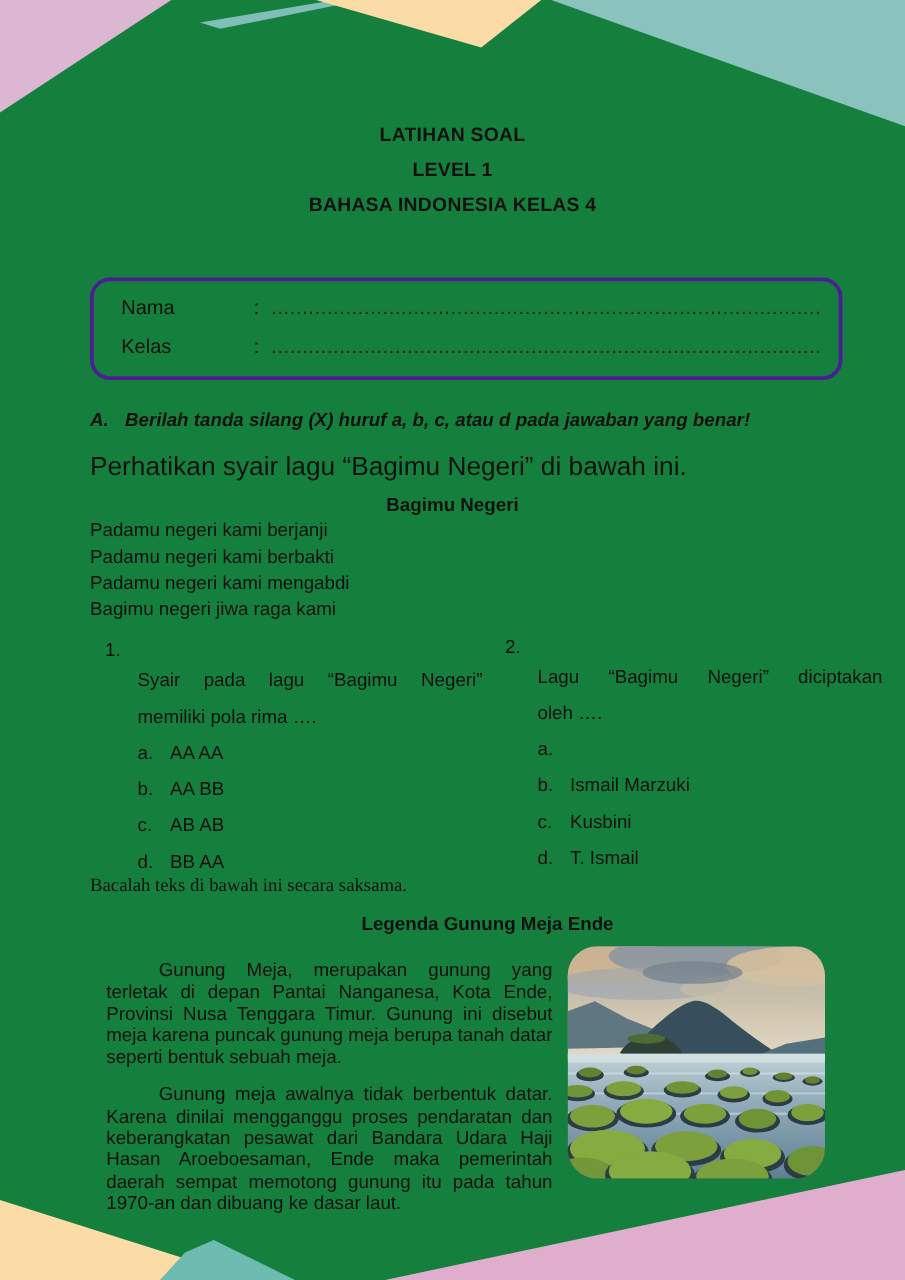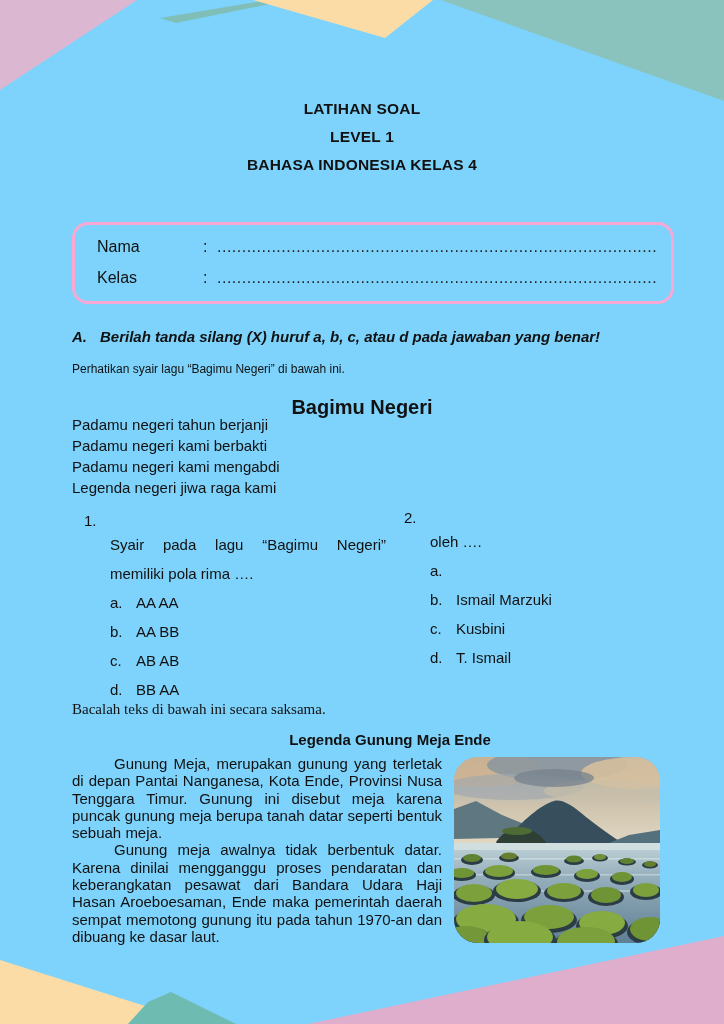--- a/index.html
+++ b/index.html
@@ -1,48 +1,48 @@
 <!DOCTYPE html>
 <html><head>
 <meta charset="utf-8">
 <style>
   html,body{margin:0;padding:0;background:#ffffff;}
   .page{
-    position:relative;width:724px;height:1024px;overflow:hidden;background:#7dd3fc;
+    position:relative;width:724px;height:1024px;overflow:hidden;background:#15803d;
     font-family:"Liberation Sans", sans-serif;color:#111;
   }
   .deco{position:absolute;left:0;top:0;width:724px;height:1024px;pointer-events:none;}
   .abs{position:absolute;}
   .title-block{top:95px;left:0;width:724px;text-align:center;font-weight:bold;
     font-size:15.5px;line-height:28px;letter-spacing:.2px;}
   .idbox{
-    left:72px;top:222px;width:560px;height:70px;border:3px solid #f9a8d4;border-radius:16px;
+    left:72px;top:222px;width:560px;height:70px;border:3px solid #4c1d95;border-radius:16px;
     padding:6px 14px 0 22px;font-size:16px;
   }
   .idrow{display:flex;line-height:31px;white-space:nowrap;overflow:hidden;}
   .idrow .lbl{width:106px;flex:0 0 auto;}
   .idrow .colon{width:14px;flex:0 0 auto;}
   .idrow .dots{flex:1 1 auto;overflow:hidden;letter-spacing:.5px;color:#222;}
   .secA{left:72px;top:328px;width:580px;display:flex;font-weight:bold;font-style:italic;font-size:15px;}
   .secA .num{width:28px;flex:0 0 auto;}
-  .intro{left:72px;top:362px;font-size:12px;}
-  .poem-title{left:0;top:396px;width:724px;text-align:center;font-weight:bold;font-size:20px;}
+  .intro{left:72px;top:362px;font-size:21px;}
+  .poem-title{left:0;top:396px;width:724px;text-align:center;font-weight:bold;font-size:15px;}
   .poem{left:72px;top:414px;font-size:15px;line-height:21px;}
   .question{width:302px;display:flex;font-size:15px;line-height:29px;}
   .q1{left:84px;top:506px;}
   .q2{left:404px;top:503px;}
   .question .qnum{width:26px;flex:0 0 auto;}
   .question .qbody{flex:1 1 auto;margin-top:24px;}
   .qline1{display:block;text-align:justify;text-align-last:justify;}
   .opt{display:flex;}
   .opt .letter{width:26px;flex:0 0 auto;}
   .read-instr{left:72px;top:701px;font-size:15px;font-family:Liberation Serif, serif;}
   .read-title{left:0;top:731px;width:724px;text-align:center;font-weight:bold;font-size:15px;padding-left:28px;}
   .read-body{left:72px;top:755px;width:588px;font-size:15px;line-height:17.3px;text-align:justify;}
-  .read-body p{margin:0;text-indent:42px;}
+  .read-body p{margin:13px;text-indent:42px;}
   .photo{
     float:right;width:206px;height:186px;margin:2px 0 10px 12px;border-radius:24px;
     overflow:hidden;
   }
   .photo svg{display:block;}
 </style>
 </head>
 <body>
 
 <div class="page">
@@ -78,24 +78,24 @@
 
   <div class="abs secA">
     <span class="num">A.</span>
     <span>Berilah tanda silang (X) huruf a, b, c, atau d pada jawaban yang benar!</span>
   </div>
 
   <div class="abs intro">Perhatikan syair lagu “Bagimu Negeri” di bawah ini.</div>
 
   <div class="abs poem-title">Bagimu Negeri</div>
   <div class="abs poem">
-    <div>Padamu negeri tahun berjanji</div>
+    <div>Padamu negeri kami berjanji</div>
     <div>Padamu negeri kami berbakti</div>
     <div>Padamu negeri kami mengabdi</div>
-    <div>Legenda negeri jiwa raga kami</div>
+    <div>Bagimu negeri jiwa raga kami</div>
   </div>
 
   <div class="abs question q1">
     <span class="qnum">1.</span>
     <div class="qbody">
       <span class="qline1">Syair pada lagu “Bagimu Negeri”</span>
       <span>memiliki pola rima ….</span>
       <div class="opt">
         <span class="letter">a.</span>
         <span>AA AA</span>
@@ -111,20 +111,21 @@
       <div class="opt">
         <span class="letter">d.</span>
         <span>BB AA</span>
       </div>
     </div>
   </div>
 
   <div class="abs question q2">
     <span class="qnum">2.</span>
     <div class="qbody">
+      <span class="qline1">Lagu “Bagimu Negeri” diciptakan</span>
       <span>oleh ….</span>
       <div class="opt">
         <span class="letter">a.</span>
       </div>
       <div class="opt">
         <span class="letter">b.</span>
         <span>Ismail Marzuki</span>
       </div>
       <div class="opt">
         <span class="letter">c.</span>

